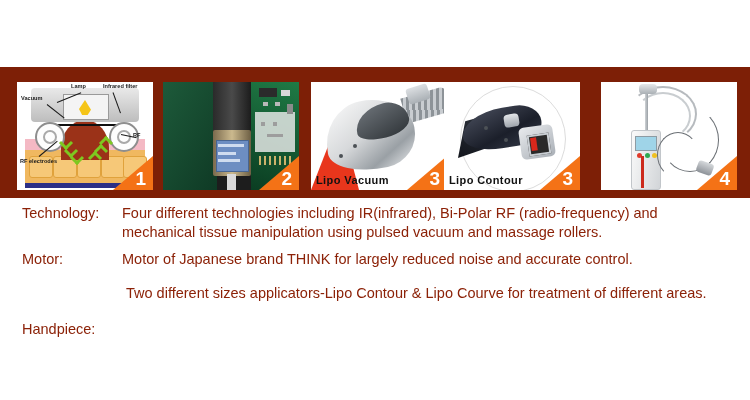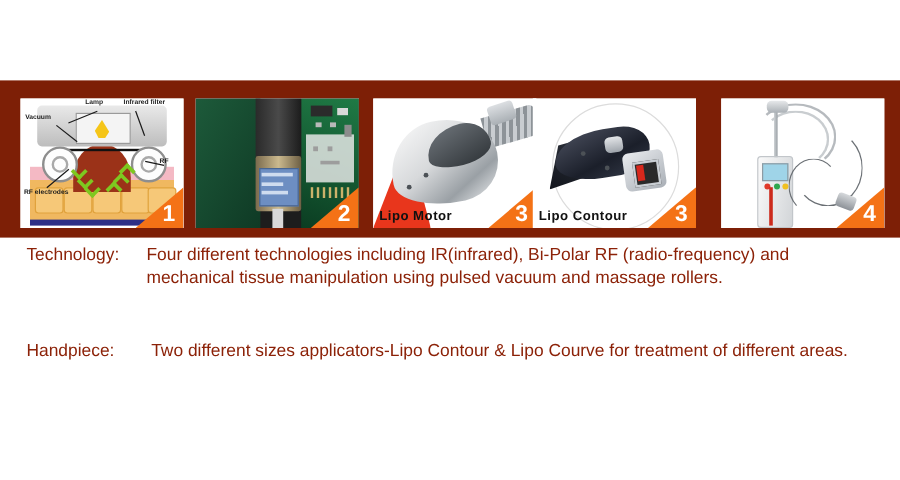--- a/index.html
+++ b/index.html
@@ -141,21 +141,21 @@
     color: #8c2208;
     font-size: 14.5px;
     line-height: 19px;
     font-family: "Liberation Sans", sans-serif;
   }
   #row-technology { top: 4px; }
   #row-motor      { top: 50px; }
   #row-handpiece  { top: 84px; }
   #row-handletube { top: 134px; }
 
-  #row-handpiece .spec-label { width: 104px; }
+  #row-handpiece .spec-label { width: 104px; margin-top: 36px; }
   #row-handpiece .spec-value { width: 604px; }
 
   
   .p1-art { background: #ffffff; }
   .p1-skin-fat {
     position: absolute; left: 8px; top: 68px; width: 120px; height: 36px;
     background: #f0b860;
   }
   .p1-dermis {
     position: absolute; left: 8px; top: 57px; width: 120px; height: 13px;
@@ -448,21 +448,21 @@
     <div class="panel p3">
       <div class="panel-art p3-art">
         <div class="p3-red"></div>
         <div class="p3-cable"></div>
         <div class="p3-tip"></div>
         <div class="p3-body"></div>
         <div class="p3-dark"></div>
         <div class="p3-dot" style="left:42px; top:62px;"></div>
         <div class="p3-dot" style="left:28px; top:72px;"></div>
       </div>
-      <div class="panel-caption">Lipo Motor</div>
+      <div class="panel-caption">Lipo Vacuum</div>
       <div class="badge">
         <div class="tri"></div>
         <div class="num">3</div>
       </div>
     </div>
 
     <div class="panel p4">
       <div class="panel-art p4-art">
         <div class="p4-circle"></div>
         <div class="p4-wing"></div>
@@ -503,20 +503,23 @@
     </div>
 
   </div>
 
   <div id="spec-list">
 
     <div class="spec-row" id="row-technology">
       <span class="spec-label">Technology:</span><span class="spec-value">Four different technologies including IR(infrared), Bi-Polar RF (radio-frequency) and mechanical tissue manipulation using pulsed vacuum and massage rollers.</span>
     </div>
 
+    <div class="spec-row" id="row-motor">
+      <span class="spec-label">Motor:</span><span class="spec-value">Motor of Japanese brand THINK for largely reduced noise and accurate control.</span>
+    </div>
 
     <div class="spec-row" id="row-handpiece">
       <span class="spec-label">Handpiece:</span><span class="spec-value">Two different sizes applicators-Lipo Contour &amp; Lipo Courve for treatment of different areas.</span>
     </div>
 
 
   </div>
 
 </div>
 

